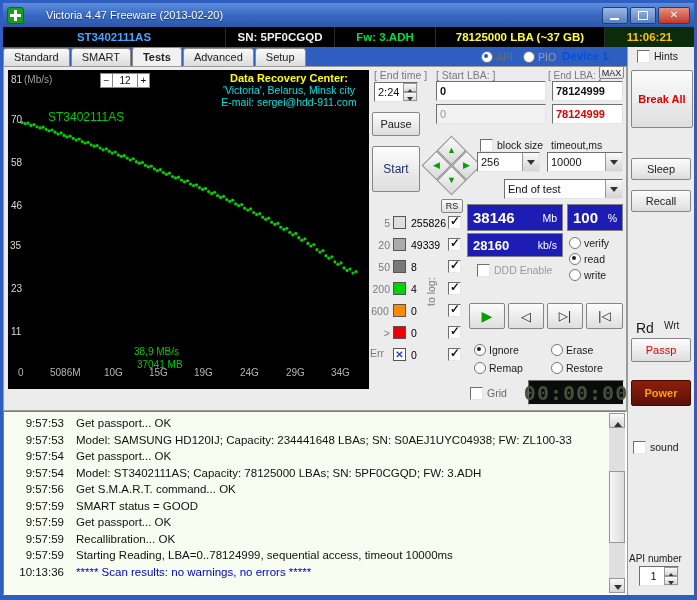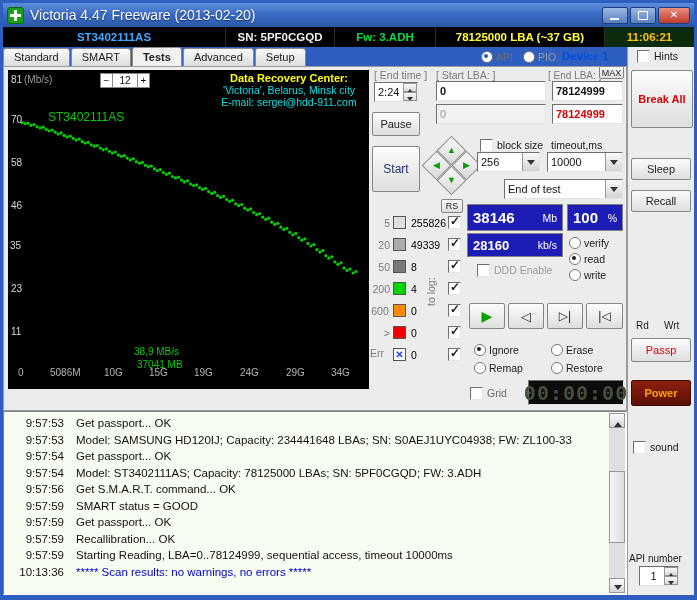--- a/index.html
+++ b/index.html
@@ -6,21 +6,21 @@
   body{width:697px;height:600px;position:relative;background:#2e5fc0;
        font-family:"Liberation Sans",sans-serif;font-size:11px;overflow:hidden;
        -webkit-user-select:none;user-select:none;color:#111}
   
   .titlebar{position:absolute;left:3px;top:3px;width:691px;height:24px;
     background:linear-gradient(180deg,#5e8fdd 0%,#3a6cc4 45%,#2b57a8 100%);
     display:flex;align-items:center;padding:0 4px;box-sizing:border-box}
   .app-icon{width:15px;height:15px;background:#17a017;border-radius:3px;position:relative;flex:none;border:1px solid #0c6c0c}
   .app-icon::before{content:"";position:absolute;left:6px;top:2px;width:3px;height:11px;background:#fff}
   .app-icon::after{content:"";position:absolute;left:2px;top:6px;width:11px;height:3px;background:#fff}
-  .title-text{color:#fff;font-size:14px;margin-left:6px;white-space:nowrap;text-shadow:0 1px 1px #12306b}
+  .title-text{color:#fff;font-size:11px;margin-left:22px;white-space:nowrap;text-shadow:0 1px 1px #12306b}
   .win-btns{margin-left:auto;display:flex;gap:2px}
   .win-btn{width:24px;height:15px;border:1px solid #1d3f7e;border-radius:2px;
     background:linear-gradient(180deg,#9db9e4,#5a7fc0);position:relative}
   .win-btn.close{width:30px;background:linear-gradient(180deg,#e8917f,#c0392b)}
   .win-btn.min::after{content:"";position:absolute;left:7px;bottom:3px;width:9px;height:2px;background:#fff}
   .win-btn.max::after{content:"";position:absolute;left:7px;top:3px;width:8px;height:7px;border:1px solid #fff}
   .win-btn.close::after{content:"✕";position:absolute;left:0;right:0;top:0;text-align:center;color:#fff;font-size:10px;line-height:14px}
   
   .infobar{position:absolute;left:3px;top:27px;width:691px;height:20px;background:#000;display:flex}
   .info-seg{display:flex;align-items:center;justify-content:center;border-right:1px solid #2c2c2c;
@@ -414,21 +414,21 @@
 <span class="cb" style="left:470px;top:387px"></span>
 <span class="blk" style="left:487px;top:387px;color:#6a6a6a">Grid</span>
 <div class="sevenseg" style="left:528px;top:380px;width:96px;height:25px">00:00:00</div>
 
 <div class="sidebar"></div>
 <span class="cb" style="left:637px;top:50px"></span>
 <span class="blk" style="left:654px;top:50px">Hints</span>
 <div class="btn" style="left:631px;top:70px;width:62px;height:58px;color:#dd0000;font-weight:bold">Break All</div>
 <div class="btn" style="left:631px;top:158px;width:60px;height:22px">Sleep</div>
 <div class="btn" style="left:631px;top:190px;width:60px;height:22px">Recall</div>
-<span class="blk" style="left:636px;top:320px;font-size:10px">Rd</span>
+<span class="blk" style="left:636px;top:320px;font-size:14px">Rd</span>
 <span class="blk" style="left:664px;top:320px;font-size:10px">Wrt</span>
 <div class="btn" style="left:631px;top:338px;width:60px;height:24px;color:#dd0000">Passp</div>
 <div class="btn" style="left:631px;top:380px;width:60px;height:26px;background:linear-gradient(#8d1f0c,#5c1005);border-color:#3f0c04;color:#ffa200;font-weight:bold">Power</div>
 <span class="cb" style="left:633px;top:441px"></span>
 <span class="blk" style="left:650px;top:441px">sound</span>
 <span class="blk" style="left:629px;top:553px;font-size:10px">API number</span>
 <div class="spinner" style="left:639px;top:566px;width:40px;height:20px">
   <span class="val" style="justify-content:center">1</span>
   <span class="updown">
       <span class="ud u"></span>

